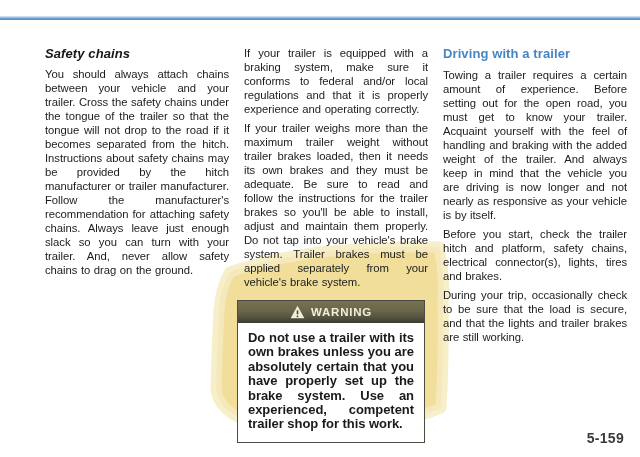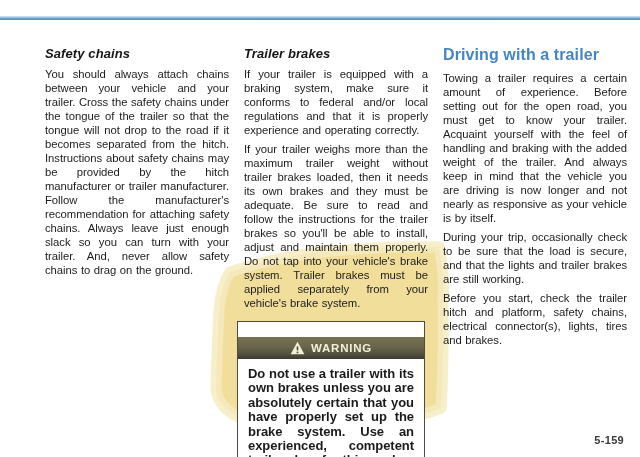--- a/index.html
+++ b/index.html
@@ -43,21 +43,21 @@
   .col-heading {
     font-size: 13px;
     font-weight: bold;
     font-style: italic;
     color: #161616;
     letter-spacing: 0.1px;
     margin-bottom: 6px;
   }
   .col-heading.blue {
     font-style: normal;
-    font-size: 16px;
+    font-size: 13px;
     color: #4585c5;
     margin-bottom: 7px;
   }
   .body-para {
     font-size: 11.3px;
     line-height: 14px;
     color: #1c1c1c;
     text-align: justify;
     margin-bottom: 5px;
     letter-spacing: -0.05px;
@@ -72,21 +72,20 @@
     background: #ffffff;
     border: 1.5px solid #4c4b43;
   }
   .warning-bar {
     height: 22px;
     display: flex;
     align-items: center;
     justify-content: center;
     gap: 6px;
     background: linear-gradient(180deg, #767150 0%, #6a664b 45%, #55523f 75%, #3b3a30 100%);
-    margin-top: 15px;
   }
   .warning-bar .tri { width: 15px; height: 14px; display: block; }
   .warning-label {
     color: #f2efd8;
     font-size: 11.5px;
     font-weight: bold;
     letter-spacing: 0.8px;
   }
   .warning-body {
     padding: 8px 10px 10px 10px;
@@ -94,21 +93,21 @@
     line-height: 14.4px;
     font-weight: bold;
     color: #1a1a1a;
     text-align: justify;
     letter-spacing: -0.05px;
   }
   .page-number {
     position: absolute;
     right: 16px;
     bottom: 11px;
-    font-size: 11px;
+    font-size: 14px;
     font-weight: bold;
     color: #3a3a3a;
     letter-spacing: 0.3px;
     z-index: 1;
   }
 </style>
 </head>
 <body>
 
 <div class="page">
@@ -130,41 +129,40 @@
   </svg>
 
   <div class="columns">
 
     <div class="col">
       <div class="col-heading">Safety chains</div>
       <p class="body-para">You should always attach chains between your vehicle and your trailer. Cross the safety chains under the tongue of the trailer so that the tongue will not drop to the road if it becomes separated from the hitch. Instructions about safety chains may be provided by the hitch manufacturer or trailer manufacturer. Follow the manufacturer's recommendation for attaching safety chains. Always leave just enough slack so you can turn with your trailer. And, never allow safety chains to drag on the ground.</p>
     </div>
 
     <div class="col">
-      <div class="col-heading">Trailer brakes</div>
       <p class="body-para">If your trailer is equipped with a braking system, make sure it conforms to federal and/or local regulations and that it is properly experience and operating correctly.</p>
       <p class="body-para">If your trailer weighs more than the maximum trailer weight without trailer brakes loaded, then it needs its own brakes and they must be adequate. Be sure to read and follow the instructions for the trailer brakes so you'll be able to install, adjust and maintain them properly. Do not tap into your vehicle's brake system. Trailer brakes must be applied separately from your vehicle's brake system.</p>
 
       <div class="warning-box">
         <div class="warning-bar">
           <svg class="tri" viewBox="0 0 24 22" aria-hidden="true">
             <path d="M12 1 L23 21 L1 21 Z" fill="#f2efd8"></path>
             <rect x="10.7" y="8" width="2.6" height="7" rx="1.2" fill="#4c4a39"></rect>
             <circle cx="12" cy="18" r="1.5" fill="#4c4a39"></circle>
           </svg>
           <span class="warning-label">WARNING</span>
         </div>
         <div class="warning-body">Do not use a trailer with its own brakes unless you are absolutely certain that you have properly set up the brake system. Use an experienced, competent trailer shop for this work.</div>
       </div>
     </div>
 
     <div class="col">
       <div class="col-heading blue">Driving with a trailer</div>
       <p class="body-para">Towing a trailer requires a certain amount of experience. Before setting out for the open road, you must get to know your trailer. Acquaint yourself with the feel of handling and braking with the added weight of the trailer. And always keep in mind that the vehicle you are driving is now longer and not nearly as responsive as your vehicle is by itself.</p>
+      <p class="body-para">Before you start, check the trailer hitch and platform, safety chains, electrical connector(s), lights, tires and brakes.</p>
       <p class="body-para">During your trip, occasionally check to be sure that the load is secure, and that the lights and trailer brakes are still working.</p>
-      <p class="body-para">Before you start, check the trailer hitch and platform, safety chains, electrical connector(s), lights, tires and brakes.</p>
     </div>
 
   </div>
 
   <div class="page-number">5-159</div>
 
 </div>
 
 </body></html>

